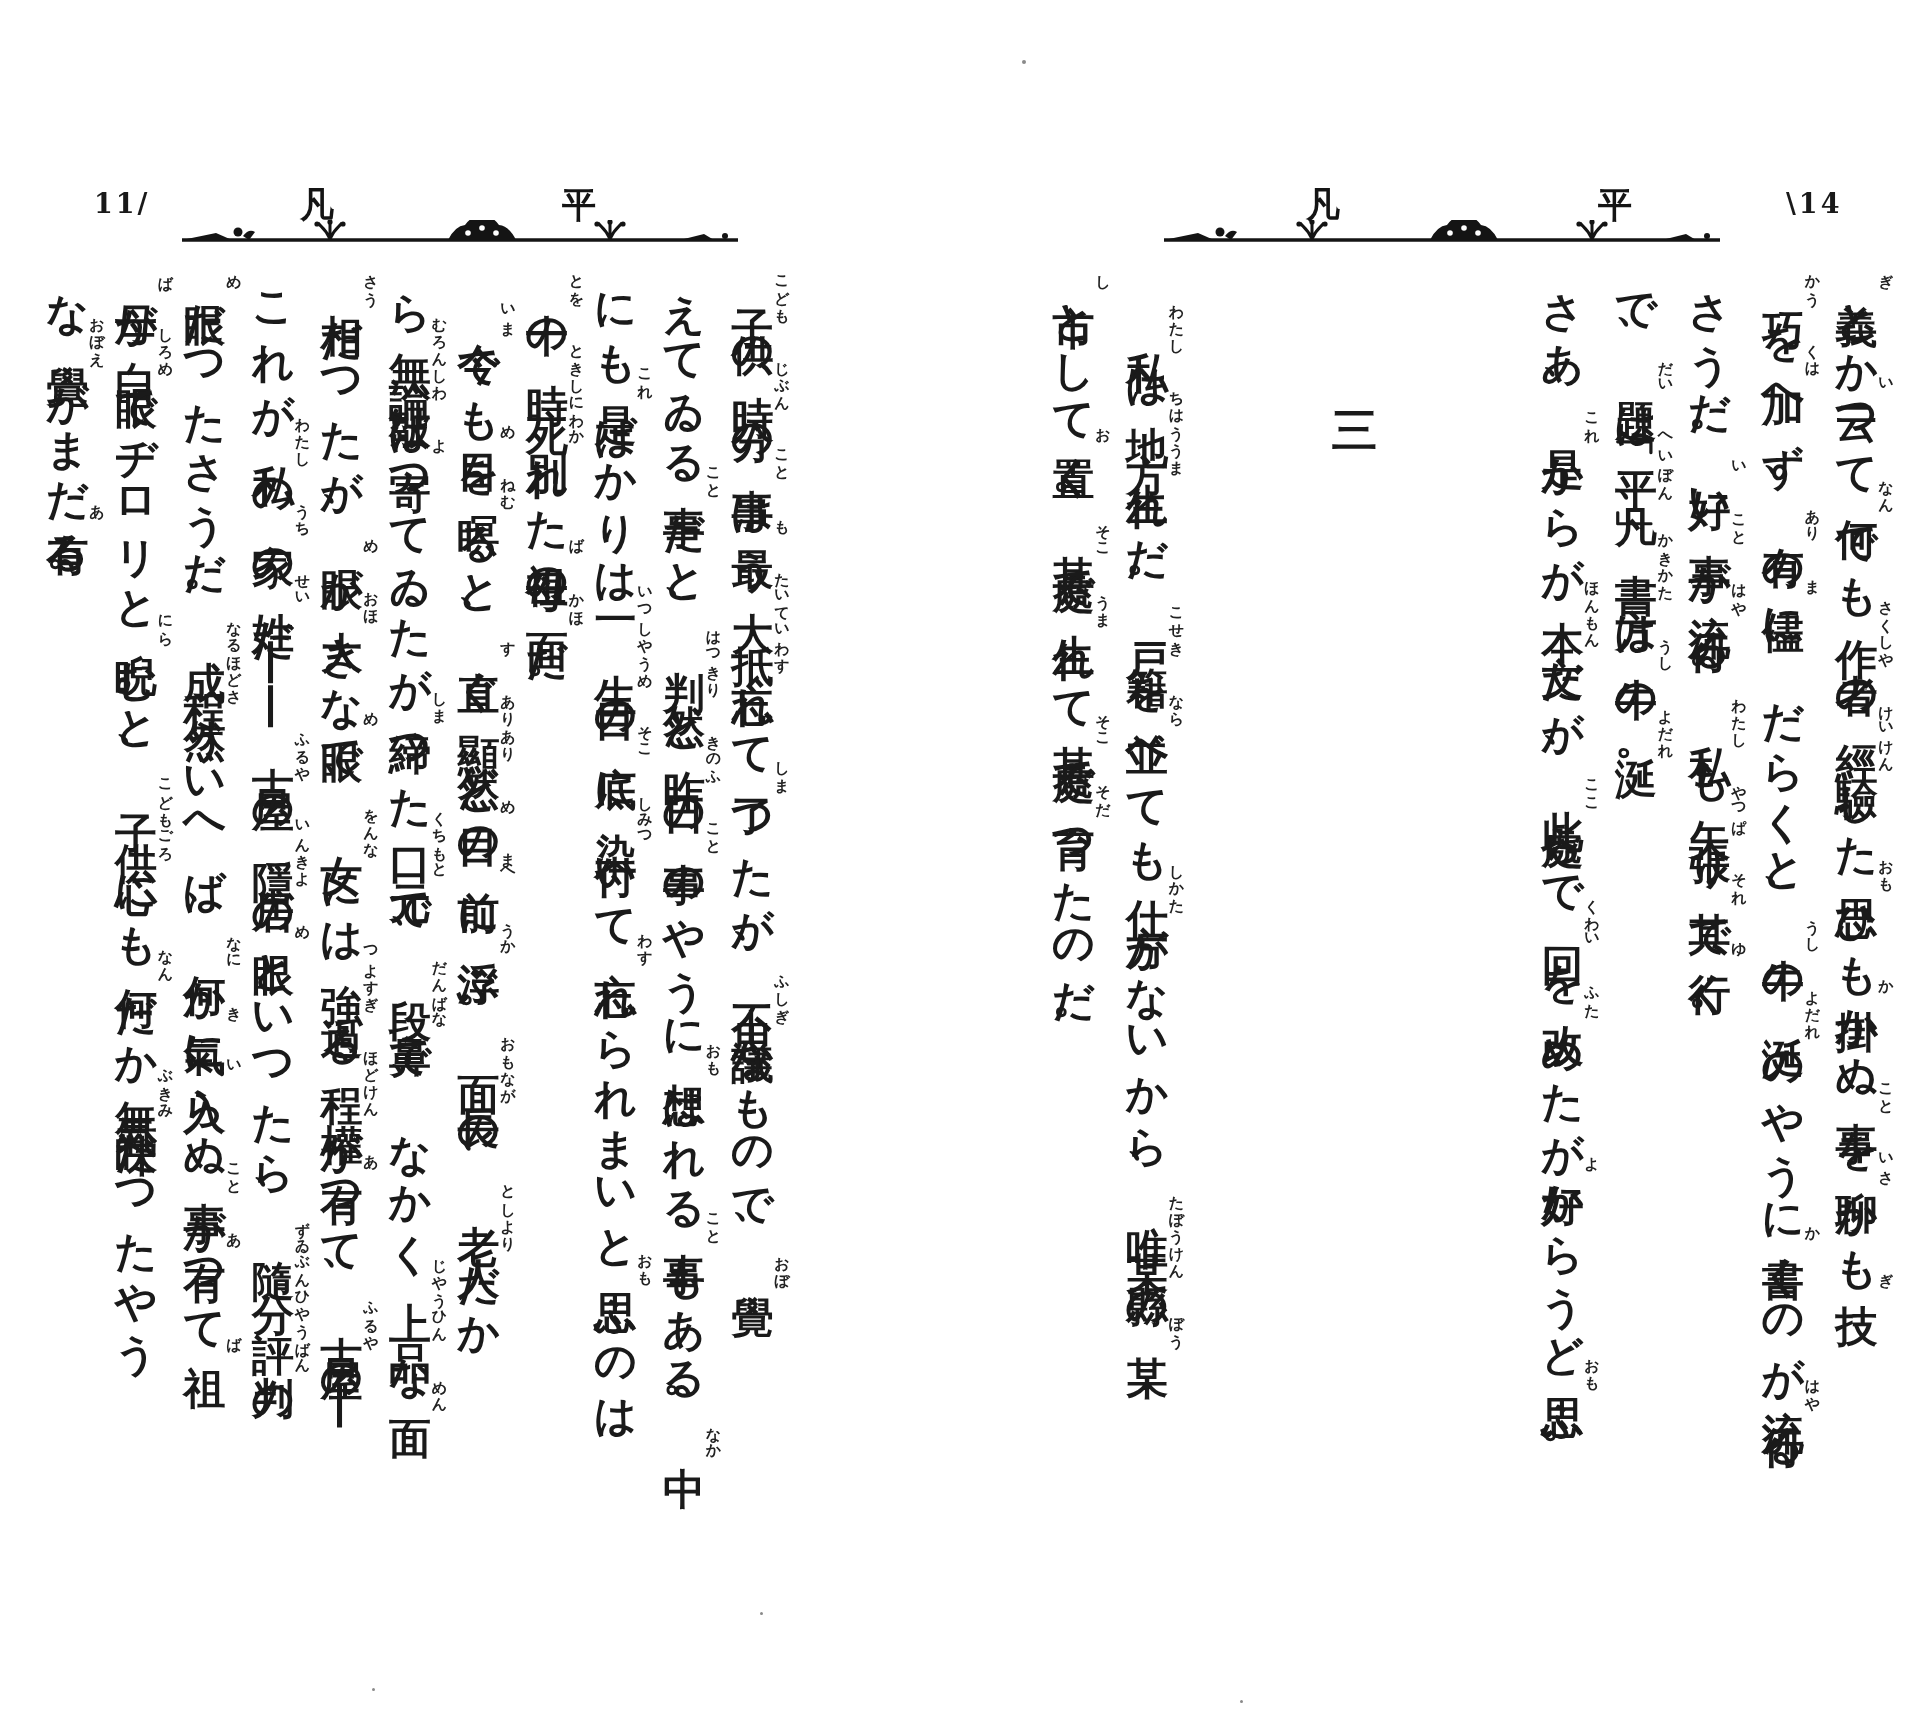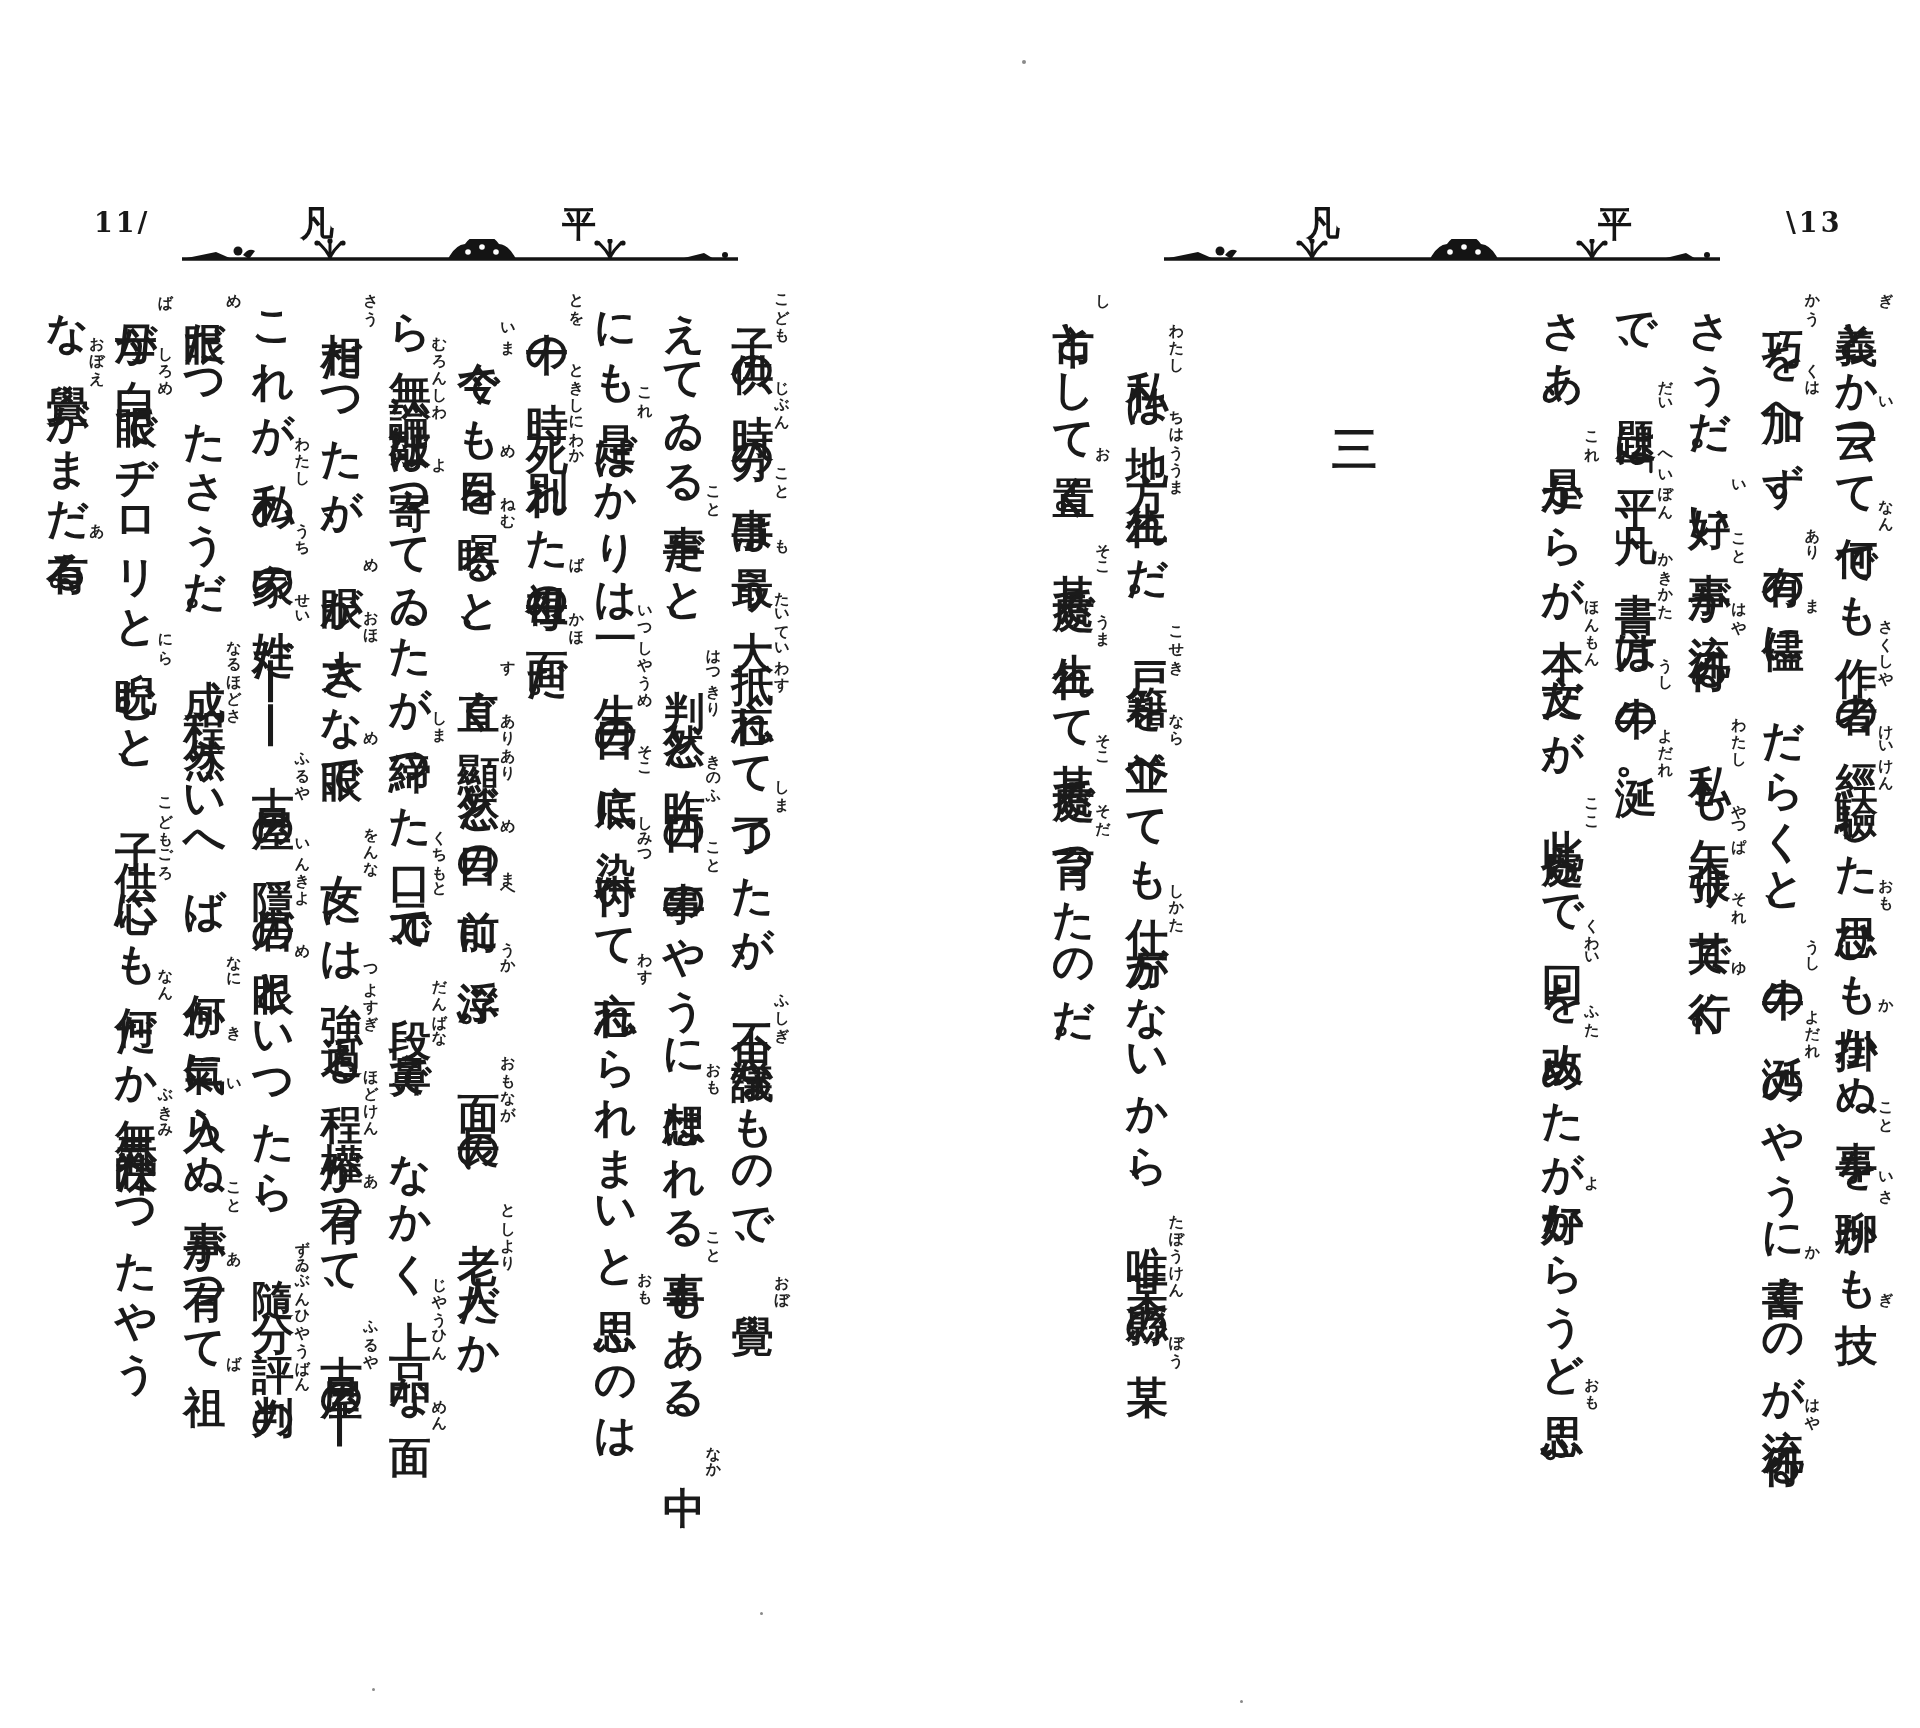--- a/index.html
+++ b/index.html
@@ -4,21 +4,21 @@
 <style>
   html,body{margin:0;padding:0;}
   body{
     width:1920px;height:1728px;
     background:#ffffff;
     position:relative;
     overflow:hidden;
     font-family:"DejaVu Serif", serif;
     color:#151515;
   }
-  .page{position:absolute;top:155px;height:1520px;}
+  .page{position:absolute;top:136px;height:1520px;}
   #page-left{left:38px;width:780px;}
   #page-right{left:1050px;width:860px;}
 
   .title-char{
     position:absolute;top:46px;
     font-size:34px;font-weight:bold;color:#141414;
     transform:scaleY(1.05);
   }
   .page-number{
     position:absolute;top:52px;
@@ -95,21 +95,21 @@
       <div class="col">これが<ruby>私<rt>わたし</rt></ruby>の<ruby>家<rt>うち</rt></ruby>の<ruby>姓<rt>せい</rt></ruby>だ――<ruby>古屋<rt>ふるや</rt></ruby>の<ruby>隱居<rt>いんきよ</rt></ruby>の<ruby>眼<rt>め</rt></ruby>といつたら、<ruby>隨分<rt>ずゐぶん</rt></ruby><ruby>評判<rt>ひやうばん</rt></ruby>の</div>
       <div class="col"><ruby>眼<rt>め</rt></ruby>だつたさうだ。<ruby>成程<rt>なるほど</rt></ruby><ruby>然<rt>さ</rt></ruby>ういへば、<ruby>何<rt>なに</rt></ruby>か<ruby>氣<rt>き</rt></ruby>に<ruby>入<rt>い</rt></ruby>らぬ<ruby>事<rt>こと</rt></ruby>が<ruby>有<rt>あ</rt></ruby>つて<ruby>祖<rt>ば</rt></ruby></div>
       <div class="col"><ruby>母<rt>ば</rt></ruby>が<ruby>白眼<rt>しろめ</rt></ruby>でヂロリと<ruby>睨<rt>にら</rt></ruby>むと、<ruby>子供心<rt>こどもごゝろ</rt></ruby>にも<ruby>何<rt>なん</rt></ruby>だか<ruby>無氣味<rt>ぶきみ</rt></ruby>だつたやう</div>
       <div class="col">な<ruby>覺<rt>おぼえ</rt></ruby>がまだ<ruby>有<rt>あ</rt></ruby>る。</div>
     </div>
 </div>
 
 <div class="page" id="page-right">
   <span class="title-char" style="left:256px;">凡</span>
   <span class="title-char" style="left:548px;">平</span>
-  <span class="page-number" style="left:736px;">\13</span>
+  <span class="page-number" style="left:736px;">\14</span>
 
   <svg class="ornament" style="left:112px;width:560px;" viewBox="0 0 560 30">
     <line x1="2" y1="20" x2="558" y2="20" stroke="#141414" stroke-width="3.5"></line>
     <path d="M2,20 l34,-7 l16,7 z" fill="#141414"></path>
     <circle cx="58" cy="12" r="4.5" fill="#141414"></circle>
     <path d="M63,16 q6,-8 12,-4 l-6,8 z" fill="#141414"></path>
     <path d="M150,19 C146,9 141,7 138,3 M150,19 C150,7 150,5 150,1 M150,19 C154,9 159,7 162,3" stroke="#141414" stroke-width="3" fill="none"></path>
     <circle cx="137" cy="4" r="2.6" fill="#141414"></circle>
       <circle cx="150" cy="2" r="2.6" fill="#141414"></circle>
       <circle cx="163" cy="4" r="2.6" fill="#141414"></circle>

